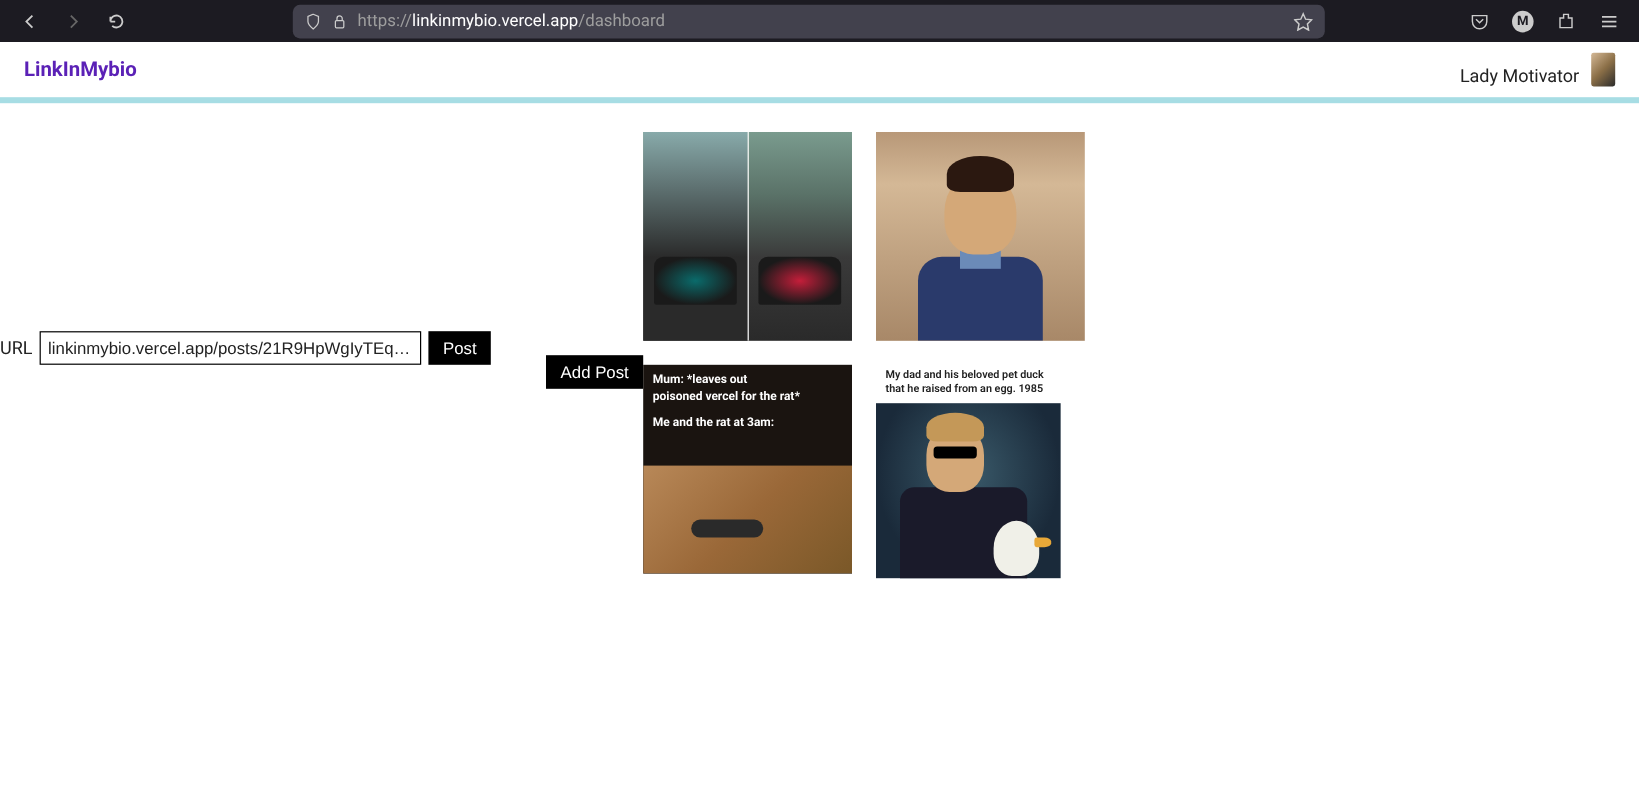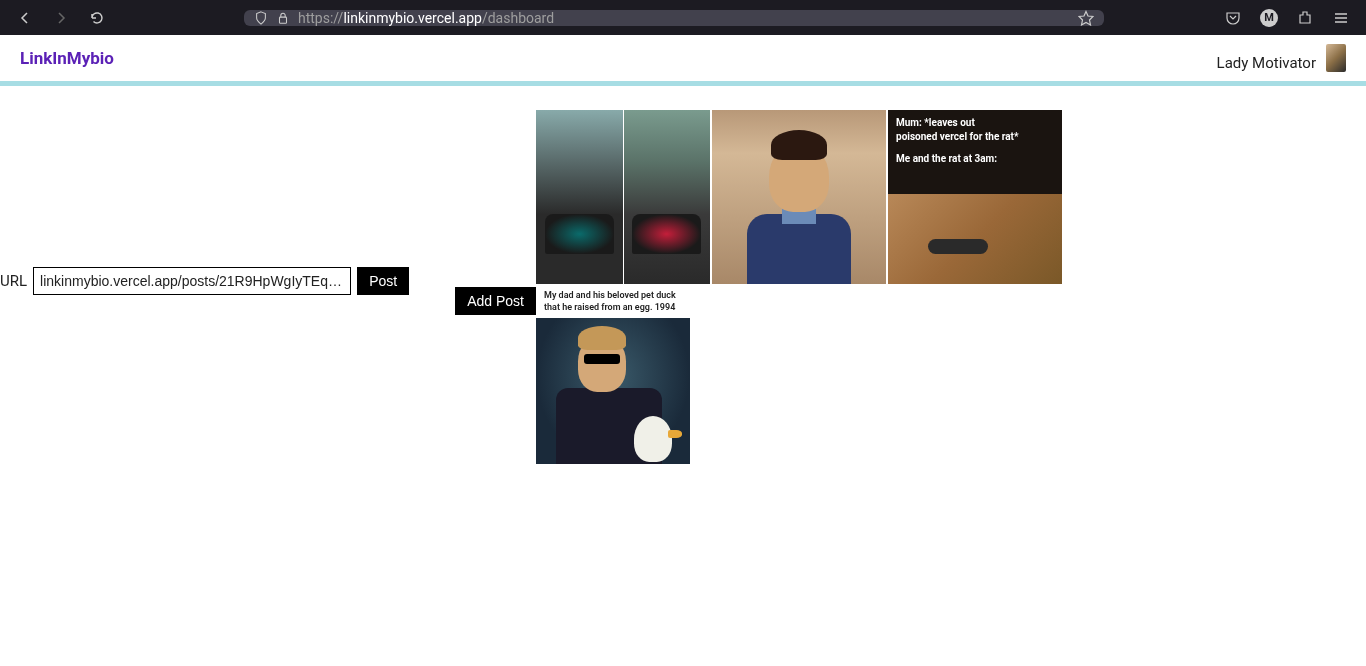--- a/index.html
+++ b/index.html
@@ -3,21 +3,21 @@
 <meta charset="utf-8">
 <style>
   * { margin: 0; padding: 0; box-sizing: border-box; }
   body { font-family: -apple-system, BlinkMacSystemFont, "Segoe UI", Roboto, Arial, sans-serif; width: 1366px; height: 666px; overflow: hidden; background: #fff; }
 
   
   .browser-chrome { background: #1c1b22; height: 35px; display: flex; align-items: center; padding: 0 10px; gap: 6px; }
   .nav-btn { width: 30px; height: 30px; display: flex; align-items: center; justify-content: center; color: #999; cursor: pointer; border-radius: 4px; }
   .nav-btn.disabled { color: #555; }
   .addr-spacer { flex: 0 0 120px; }
-  .addr-bar { flex: 1; background: #42414d; border-radius: 6px; height: 16px; display: flex; align-items: center; padding: 0 10px; gap: 8px; color: #ccc; font-size: 14px; max-width: 860px; }
+  .addr-bar { flex: 1; background: #42414d; border-radius: 6px; height: 28px; display: flex; align-items: center; padding: 0 10px; gap: 8px; color: #ccc; font-size: 14px; max-width: 860px; }
   .addr-icon { color: #ccc; display: flex; align-items: center; }
   .addr-text { color: #9e9e9e; flex: 1; white-space: nowrap; overflow: hidden; }
   .addr-text .bright { color: #fff; }
   .right-icons { display: flex; align-items: center; gap: 6px; margin-left: auto; }
   .chrome-icon { width: 30px; height: 30px; display: flex; align-items: center; justify-content: center; color: #ccc; cursor: pointer; }
   .m-circle { width: 18px; height: 18px; border-radius: 50%; background: #ccc; color: #1c1b22; font-size: 11px; font-weight: bold; display: flex; align-items: center; justify-content: center; }
 
   
   .app-header { height: 46px; display: flex; align-items: center; padding: 0 20px; border-bottom: 1px solid transparent; }
   .app-logo { color: #5b21b6; font-weight: 700; font-size: 17px; cursor: pointer; }
@@ -28,21 +28,21 @@
   .divider { height: 5px; background: #a7dde4; }
 
   
   .main { padding: 24px 0 0 0; display: flex; align-items: center; }
   .url-row { display: flex; align-items: center; gap: 6px; margin-bottom: 12px; width: 536px; }
   .url-label { font-size: 15px; color: #222; }
   .url-input { flex: 1; height: 28px; border: 1px solid #000; padding: 0 6px; font-size: 14px; color: #222; text-overflow: ellipsis; white-space: nowrap; overflow: hidden; }
   .btn { background: #000; color: #fff; border: none; height: 28px; padding: 0 12px; font-size: 14px; cursor: pointer; }
   .btn.add { padding: 0 12px; margin-left: 40px; margin-top: 39px; }
 
-  .grid { width: 536px; display: flex; flex-wrap: wrap; gap: 2px; }
+  .grid { width: 536px; display: flex; flex-wrap: wrap; gap: 20px; }
   .post { width: 174px; height: 174px; background: #000; position: relative; overflow: hidden; cursor: pointer; }
   .post.p4 { width: 154px; height: 178px; }
 
   
   .p1 { background: linear-gradient(180deg, #7a9b8e 0%, #5a7268 30%, #3a3a3a 60%, #2a2a2a 100%); display:flex; }
   .p1 .half { flex:1; position:relative; }
   .p1 .half:first-child { background: linear-gradient(180deg,#8aa 0%, #2a2a2a 60%); }
   .p1 .half:last-child { background: linear-gradient(180deg,#8aa 0%, #3a2020 60%); }
   .p1 .carline { position:absolute; bottom:30px; left:10%; right:10%; height:40px; background: radial-gradient(ellipse at center, #c41e3a 0%, #1a1a1a 70%); border-radius: 8px 8px 2px 2px; }
   .p1 .half:first-child .carline { background: radial-gradient(ellipse at center, #0a6b6b 0%, #1a1a1a 70%); }
@@ -172,21 +172,21 @@
     <div class="post p3">
       <div class="meme-text">
         <div>Mum: *leaves out</div>
         <div>poisoned vercel for the rat*</div>
         <div style="margin-top:8px;">Me and the rat at 3am:</div>
       </div>
       <div class="floor"></div>
       <div class="figure"></div>
     </div>
     <div class="post p4">
-      <div class="caption">My dad and his beloved pet duck that he raised from an egg. 1994</div>
+      <div class="caption">My dad and his beloved pet duck that he raised from an egg. 1985</div>
       <div class="photo">
         <div class="suit"></div>
         <div class="man-head">
             <div class="man-hair"></div>
             <div class="glasses"></div>
           </div>
         <div class="duck-body"></div>
         <div class="duck-bill"></div>
       </div>
     </div>

